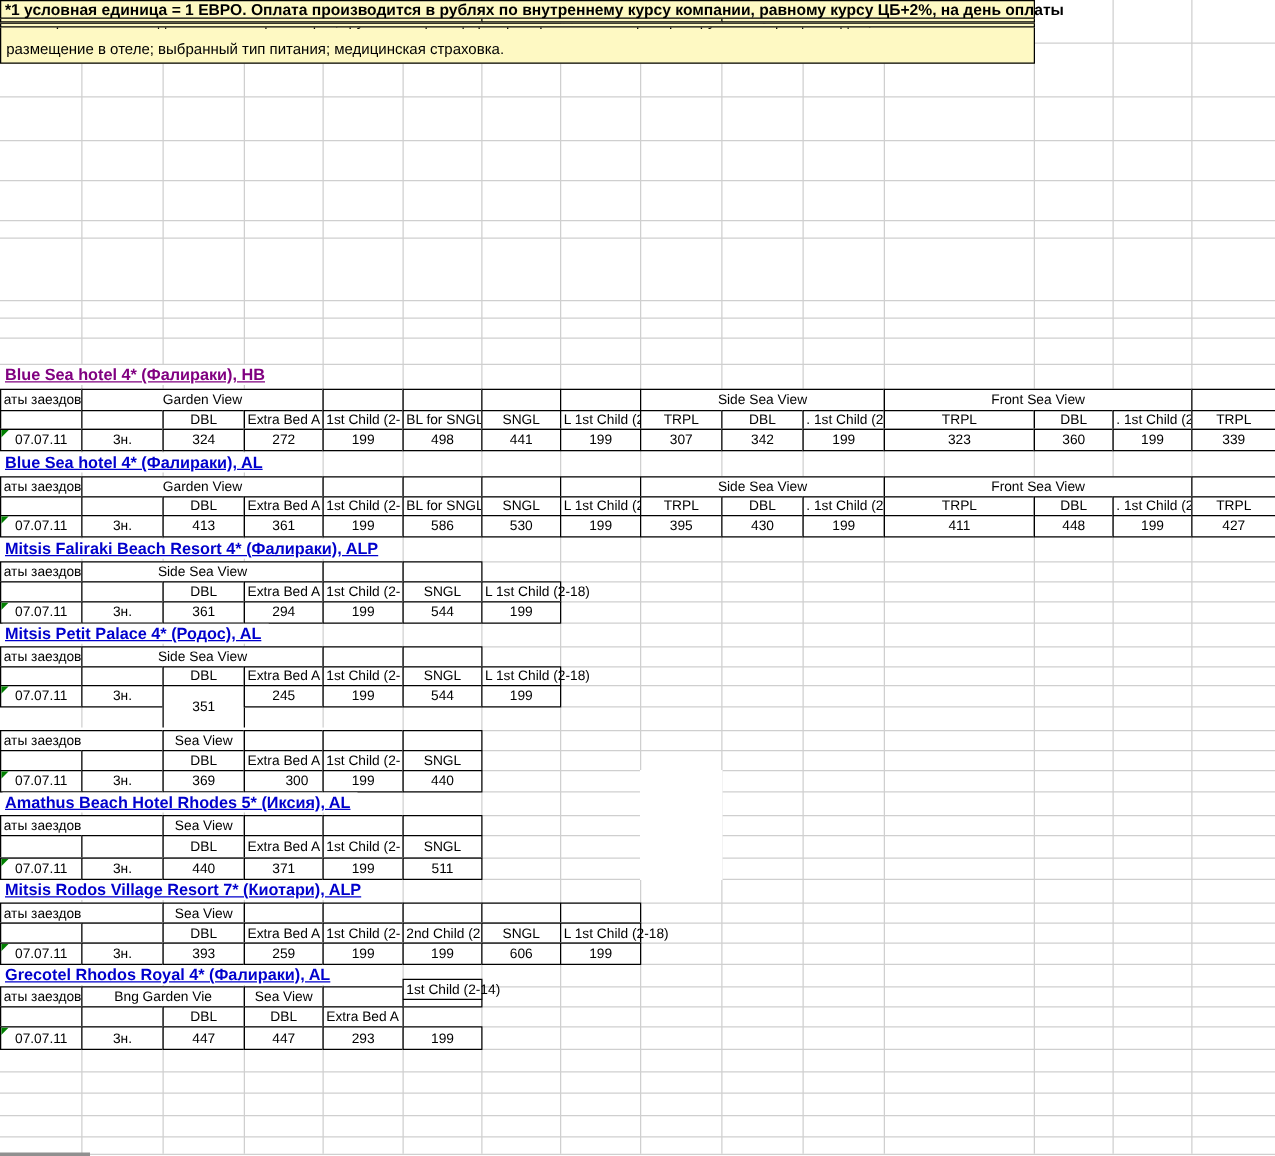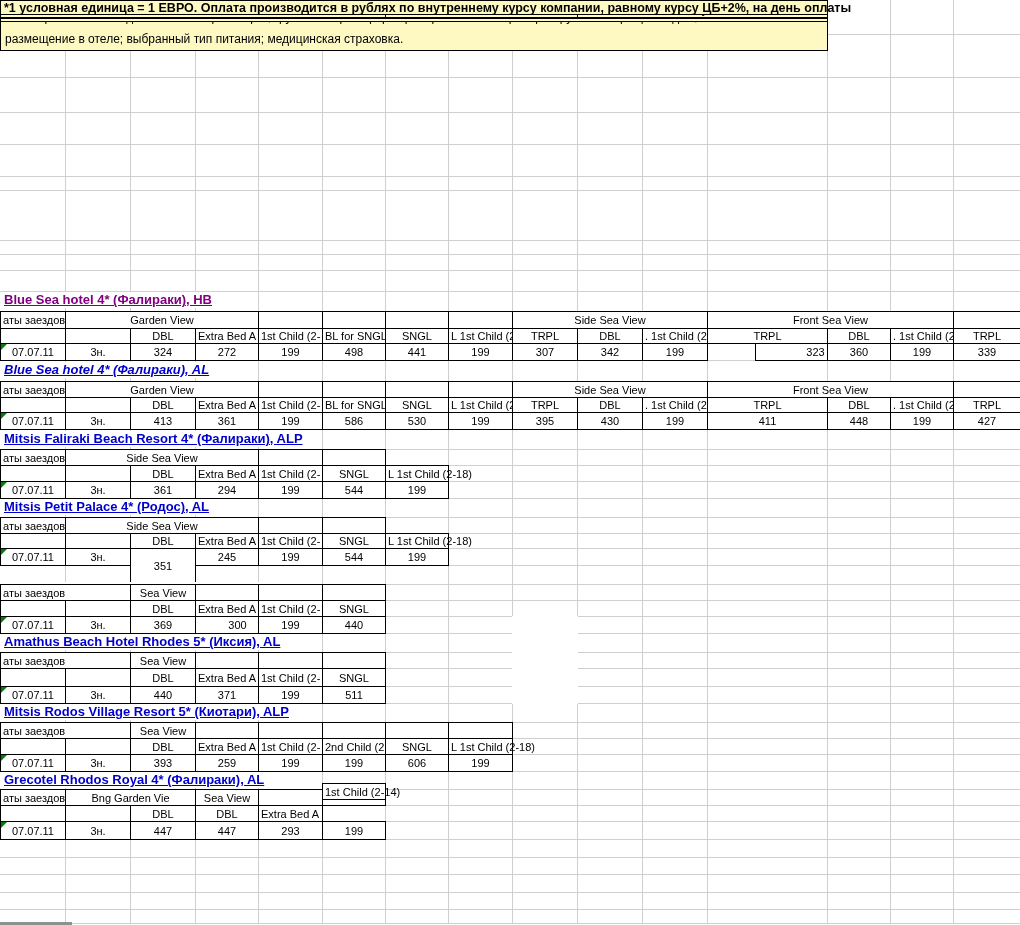--- a/index.html
+++ b/index.html
@@ -158,25 +158,25 @@
     <div class="cell" style="left: 65px; top: 343px; width: 66px; height: 18px;">3н.</div>
     <div class="cell" style="left: 130px; top: 343px; width: 66px; height: 18px;">324</div>
     <div class="cell" style="left: 195px; top: 343px; width: 64px; height: 18px;">272</div>
     <div class="cell" style="left: 258px; top: 343px; width: 65px; height: 18px;">199</div>
     <div class="cell" style="left: 322px; top: 343px; width: 64px; height: 18px;">498</div>
     <div class="cell" style="left: 385px; top: 343px; width: 64px; height: 18px;">441</div>
     <div class="cell" style="left: 448px; top: 343px; width: 65px; height: 18px;">199</div>
     <div class="cell" style="left: 512px; top: 343px; width: 66px; height: 18px;">307</div>
     <div class="cell" style="left: 577px; top: 343px; width: 66px; height: 18px;">342</div>
     <div class="cell" style="left: 642px; top: 343px; width: 66px; height: 18px;">199</div>
-    <div class="cell" style="left: 707px; top: 343px; width: 121px; height: 18px; margin-left: 48px;">323</div>
+    <div class="cell" style="left: 707px; top: 343px; width: 121px; height: 18px;">323</div>
     <div class="cell" style="left: 827px; top: 343px; width: 64px; height: 18px;">360</div>
     <div class="cell" style="left: 890px; top: 343px; width: 64px; height: 18px;">199</div>
     <div class="cell" style="left: 953px; top: 343px; width: 68px; height: 18px;">339</div>
-    <div class="title-link" style="left: 2px; top: 362px; color: rgb(0, 0, 204); font-style: italic;">Blue Sea hotel 4* (Фалираки), AL</div>
+    <div class="title-link" style="left: 2px; top: 362px; color: rgb(0, 0, 204);">Blue Sea hotel 4* (Фалираки), AL</div>
     <div class="cell left" style="left: 0px; top: 381px; width: 66px; height: 17px;">аты заездов</div>
     <div class="cell" style="left: 65px; top: 381px; width: 194px; height: 17px;">Garden View</div>
     <div class="cell" style="left: 258px; top: 381px; width: 65px; height: 17px;"></div>
     <div class="cell" style="left: 322px; top: 381px; width: 64px; height: 17px;"></div>
     <div class="cell" style="left: 385px; top: 381px; width: 64px; height: 17px;"></div>
     <div class="cell" style="left: 448px; top: 381px; width: 65px; height: 17px;"></div>
     <div class="cell" style="left: 512px; top: 381px; width: 196px; height: 17px;">Side Sea View</div>
     <div class="cell" style="left: 707px; top: 381px; width: 247px; height: 17px;">Front Sea View</div>
     <div class="cell" style="left: 953px; top: 381px; width: 68px; height: 17px;"></div>
     <div class="cell" style="left: 0px; top: 397px; width: 66px; height: 16px;"></div>
@@ -276,21 +276,21 @@
     <div class="cell" style="left: 130px; top: 668px; width: 66px; height: 19px;">DBL</div>
     <div class="cell left" style="left: 195px; top: 668px; width: 64px; height: 19px;">Extra Bed A</div>
     <div class="cell left" style="left: 258px; top: 668px; width: 65px; height: 19px;">1st Child (2-</div>
     <div class="cell" style="left: 322px; top: 668px; width: 64px; height: 19px;">SNGL</div>
     <div class="cell" style="left: 0px; top: 686px; width: 66px; height: 18px; position: absolute;">07.07.11<div class="marker"></div></div>
     <div class="cell" style="left: 65px; top: 686px; width: 66px; height: 18px;">3н.</div>
     <div class="cell" style="left: 130px; top: 686px; width: 66px; height: 18px;">440</div>
     <div class="cell" style="left: 195px; top: 686px; width: 64px; height: 18px;">371</div>
     <div class="cell" style="left: 258px; top: 686px; width: 65px; height: 18px;">199</div>
     <div class="cell" style="left: 322px; top: 686px; width: 64px; height: 18px;">511</div>
-    <div class="title-link" style="left: 2px; top: 704px; color: rgb(0, 0, 204);">Mitsis Rodos Village Resort 5* (Киотари), ALP</div>
+    <div class="title-link" style="left: 2px; top: 704px; color: rgb(0, 0, 204);">Mitsis Rodos Village Resort 7* (Киотари), ALP</div>
     <div class="cell left" style="left: 0px; top: 722px; width: 131px; height: 17px;">аты заездов</div>
     <div class="cell" style="left: 130px; top: 722px; width: 66px; height: 17px;">Sea View</div>
     <div class="cell" style="left: 195px; top: 722px; width: 64px; height: 17px;"></div>
     <div class="cell" style="left: 258px; top: 722px; width: 65px; height: 17px;"></div>
     <div class="cell" style="left: 322px; top: 722px; width: 64px; height: 17px;"></div>
     <div class="cell" style="left: 385px; top: 722px; width: 64px; height: 17px;"></div>
     <div class="cell" style="left: 448px; top: 722px; width: 65px; height: 17px;"></div>
     <div class="cell" style="left: 0px; top: 738px; width: 66px; height: 17px;"></div>
     <div class="cell" style="left: 65px; top: 738px; width: 66px; height: 17px;"></div>
     <div class="cell" style="left: 130px; top: 738px; width: 66px; height: 17px;">DBL</div>

